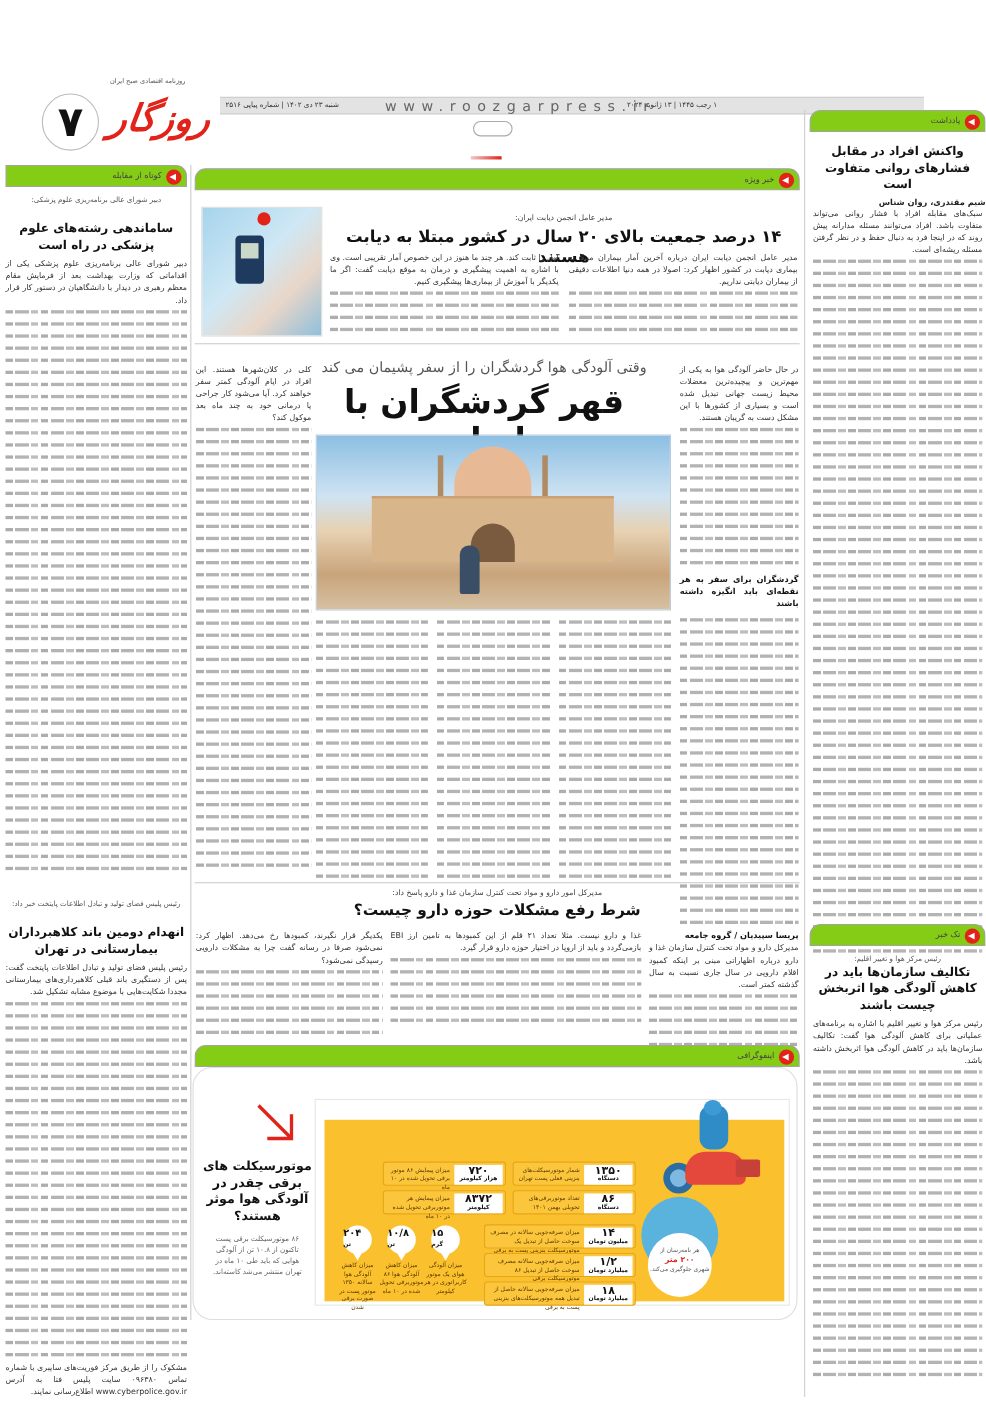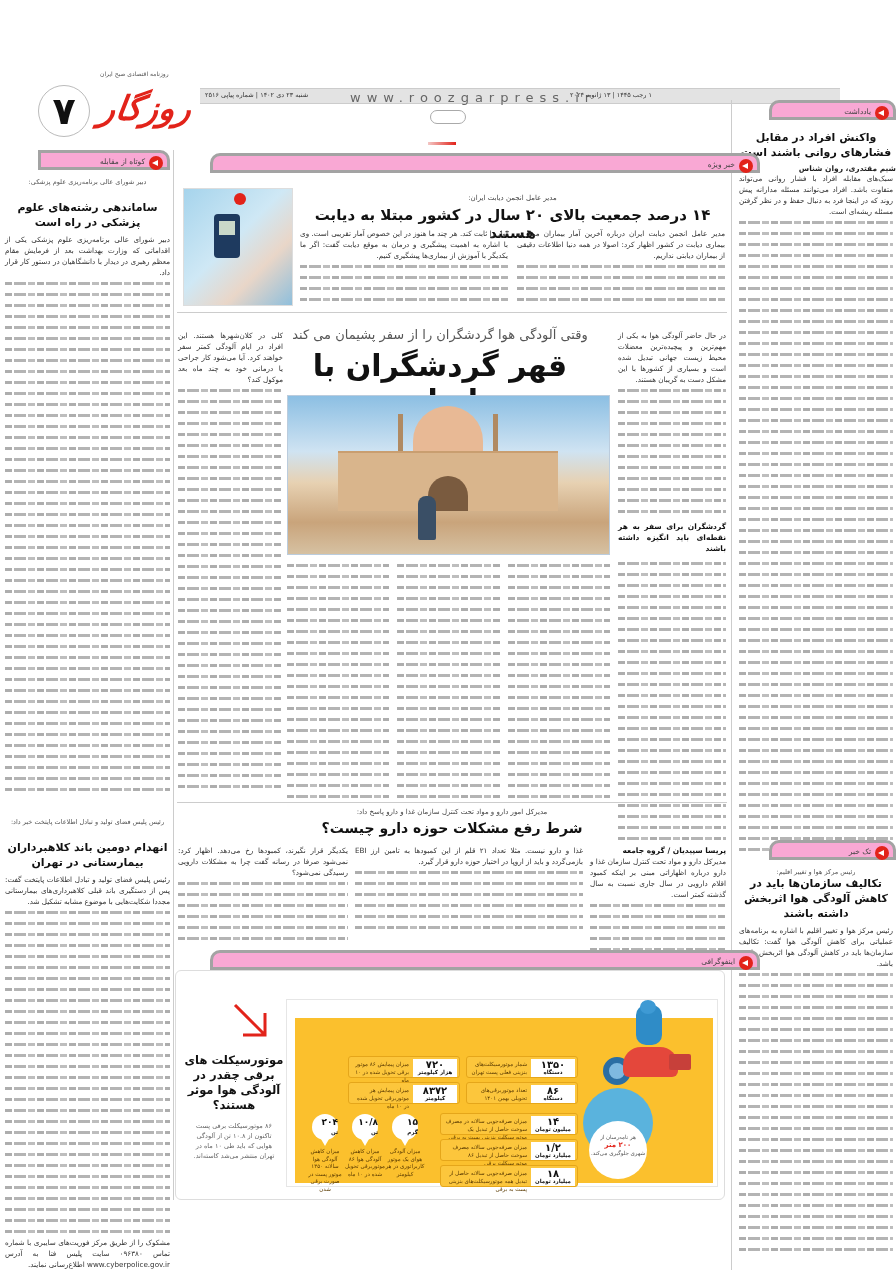--- a/index.html
+++ b/index.html
@@ -17,21 +17,21 @@
   .page-num-circle { top: 85px; left: 38px; width: 52px; height: 52px; border: 1px solid #bbb; border-radius: 50%; display: flex; align-items: center; justify-content: center; font-size: 38px; font-weight: bold; color: #111; background: #fff; }
   .logo { top: 88px; left: 96px; width: 95px; height: 46px; font-size: 34px; font-weight: 900; color: #e2231a; font-style: italic; letter-spacing: -2px; transform: skewX(-8deg); }
   .top-bar { top: 88px; left: 200px; width: 640px; height: 16px; background: #e3e3e3; border-top: 1px solid #ccc; border-bottom: 1px solid #ccc; }
   .issue-info { top: 91px; left: 205px; font-size: 6.5px; color: #333; direction: rtl; }
   .website { top: 90px; left: 350px; font-size: 13px; letter-spacing: 6px; color: #666; direction: ltr; }
   .date-info { top: 91px; left: 570px; font-size: 6.5px; color: #333; }
   .deco-mark { top: 110px; left: 430px; width: 36px; height: 14px; border: 1px solid #aaa; border-radius: 7px; }
   .red-dots { top: 142px; left: 428px; width: 28px; height: 3px; background: linear-gradient(90deg,#f3c7c5,#e2231a); }
 
   
-  .sec-head { height: 20px; border: 3px solid #a3a3a3; border-radius: 10px 10px 0 0; background: #f9a8d4; margin-left: 33px; }
+  .sec-head { height: 20px; border: 1px solid #a3a3a3; border-radius: 10px 10px 0 0; background: #84cc16; }
   .sec-dot { width: 14px; height: 14px; border-radius: 50%; background: #e2231a; position: absolute; right: 4px; top: 3px; }
   .sec-dot::after { content: ""; position: absolute; left: 3px; top: 4px; border-right: 6px solid #fff; border-top: 3px solid transparent; border-bottom: 3px solid transparent; }
   .sec-label { position: absolute; right: 22px; top: 4px; font-size: 7.5px; color: #444; }
 
   
   .right-col { top: 100px; left: 736px; width: 160px; }
   .rc-title { font-size: 11px; font-weight: bold; text-align: center; line-height: 15px; color: #111; }
   .rc-byline { font-size: 7.5px; font-weight: bold; text-align: right; margin-top: 4px; color: #222; }
 
   
@@ -41,28 +41,28 @@
 
   
   .center-div { background: #ccc; width: 1px; }
   .news-kicker { font-size: 7px; color: #444; text-align: center; }
   .news-title { font-size: 15px; font-weight: bold; text-align: center; color: #111; }
   .big-kicker { font-size: 13px; color: #555; text-align: center; }
   .big-title { font-size: 30px; font-weight: 900; text-align: center; color: #111; letter-spacing: -1px; }
   .sub-head { font-size: 7.5px; font-weight: bold; color: #111; }
 
   
-  .infobox { top: 970px; left: 175px; width: 550px; height: 230px; border: 1px solid #ddd; border-radius: 6px; background: #fff; }
+  .infobox { top: 970px; left: 175px; width: 550px; height: 230px; border: 1px solid #ddd; border-radius: 18px; background: #fff; }
   .info-inner { position: absolute; top: 28px; left: 110px; width: 432px; height: 188px; border: 1px solid #e6e6e6; background: #fff; }
   .info-yellow { position: absolute; top: 18px; left: 8px; width: 418px; height: 165px; background: #fbc02d; }
   .stat { position: absolute; height: 22px; border: 1px solid #e5a61a; border-radius: 3px; background: #fcc63c; }
   .stat-num { position: absolute; right: 2px; top: 2px; width: 44px; height: 18px; background: #fff; text-align: center; font-size: 10px; font-weight: bold; line-height: 9px; color: #111; padding-top: 1px; }
   .stat-num small { display: block; font-size: 5.5px; font-weight: bold; line-height: 7px; }
   .stat-lbl { position: absolute; right: 50px; top: 3px; left: 4px; font-size: 5.5px; line-height: 8px; color: #5a3a00; text-align: right; }
-  .pin { position: absolute; width: 26px; height: 26px; border-radius: 50%; background: #fff; text-align: right; font-size: 9px; font-weight: bold; line-height: 10px; padding-top: 3px; color: #111; }
+  .pin { position: absolute; width: 26px; height: 26px; border-radius: 50%; background: #fff; text-align: left; font-size: 9px; font-weight: bold; line-height: 10px; padding-top: 3px; color: #111; }
   .pin small { display: block; font-size: 5.5px; }
   .pin::after { content: ""; position: absolute; left: 9px; bottom: -6px; border-top: 7px solid #fff; border-left: 4px solid transparent; border-right: 4px solid transparent; }
   .pin-lbl { position: absolute; width: 40px; font-size: 5.5px; line-height: 7.5px; text-align: center; color: #5a3a00; }
   .arrow-icon { position: absolute; top: 30px; left: 55px; width: 40px; height: 40px; }
   .info-title { position: absolute; top: 82px; left: 8px; width: 100px; font-size: 11.5px; font-weight: bold; text-align: center; line-height: 15px; color: #111; }
   .info-desc { position: absolute; top: 150px; left: 12px; width: 92px; font-size: 6.5px; line-height: 10px; text-align: center; color: #666; }
   .circle-note { position: absolute; width: 58px; height: 58px; border-radius: 50%; background: #fff; text-align: center; font-size: 5.5px; line-height: 8px; color: #555; padding-top: 12px; }
   .circle-note b { color: #e2231a; font-size: 7px; }
 </style>
 </head>
@@ -79,21 +79,21 @@
 <div class="abs red-dots"></div>
 
 <div class="abs center-div" style="top:150px;left:173px;height:1050px;"></div>
 <div class="abs center-div" style="top:100px;left:731px;height:1170px;"></div>
 
 <div class="abs right-col">
   <div class="sec-head" style="position:relative;">
     <span class="sec-dot"></span>
     <span class="sec-label">یادداشت</span>
   </div>
-  <div class="rc-title" style="margin-top:10px;">واکنش افراد در مقابل فشارهای روانی باشند است</div>
+  <div class="rc-title" style="margin-top:10px;">واکنش افراد در مقابل فشارهای روانی متفاوت است</div>
   <div class="rc-byline">شیم مقتدری، روان شناس</div>
   <div class="txt" style="padding:0 3px;">
     <p>سبک‌های مقابله افراد با فشار روانی می‌تواند متفاوت باشد. افراد می‌توانند مسئله مدارانه پیش روند که در اینجا فرد به دنبال حفظ و در نظر گرفتن مسئله ریشه‌ای است.</p>
     <span class="filler"></span>
       <span class="filler"></span>
       <span class="filler"></span>
       <span class="filler"></span>
       <span class="filler"></span>
       <span class="filler"></span>
       <span class="filler"></span>
@@ -150,21 +150,21 @@
       <span class="filler"></span>
   </div>
 </div>
 
 <div class="abs" style="top:840px;left:736px;width:160px;">
   <div class="sec-head" style="position:relative;">
     <span class="sec-dot"></span>
     <span class="sec-label">تک خبر</span>
   </div>
   <div class="lc-kicker" style="margin-top:8px;">رئیس مرکز هوا و تغییر اقلیم:</div>
-  <div class="rc-title">تکالیف سازمان‌ها باید در کاهش آلودگی هوا اثربخش داشته باشند</div>
+  <div class="rc-title">تکالیف سازمان‌ها باید در کاهش آلودگی هوا اثربخش چیست باشند</div>
   <div class="txt" style="padding:4px 3px 0;">
     <p>رئیس مرکز هوا و تغییر اقلیم با اشاره به برنامه‌های عملیاتی برای کاهش آلودگی هوا گفت: تکالیف سازمان‌ها باید در کاهش آلودگی هوا اثربخش داشته باشد.</p>
     <span class="filler"></span>
       <span class="filler"></span>
       <span class="filler"></span>
       <span class="filler"></span>
       <span class="filler"></span>
       <span class="filler"></span>
       <span class="filler"></span>
       <span class="filler"></span>

